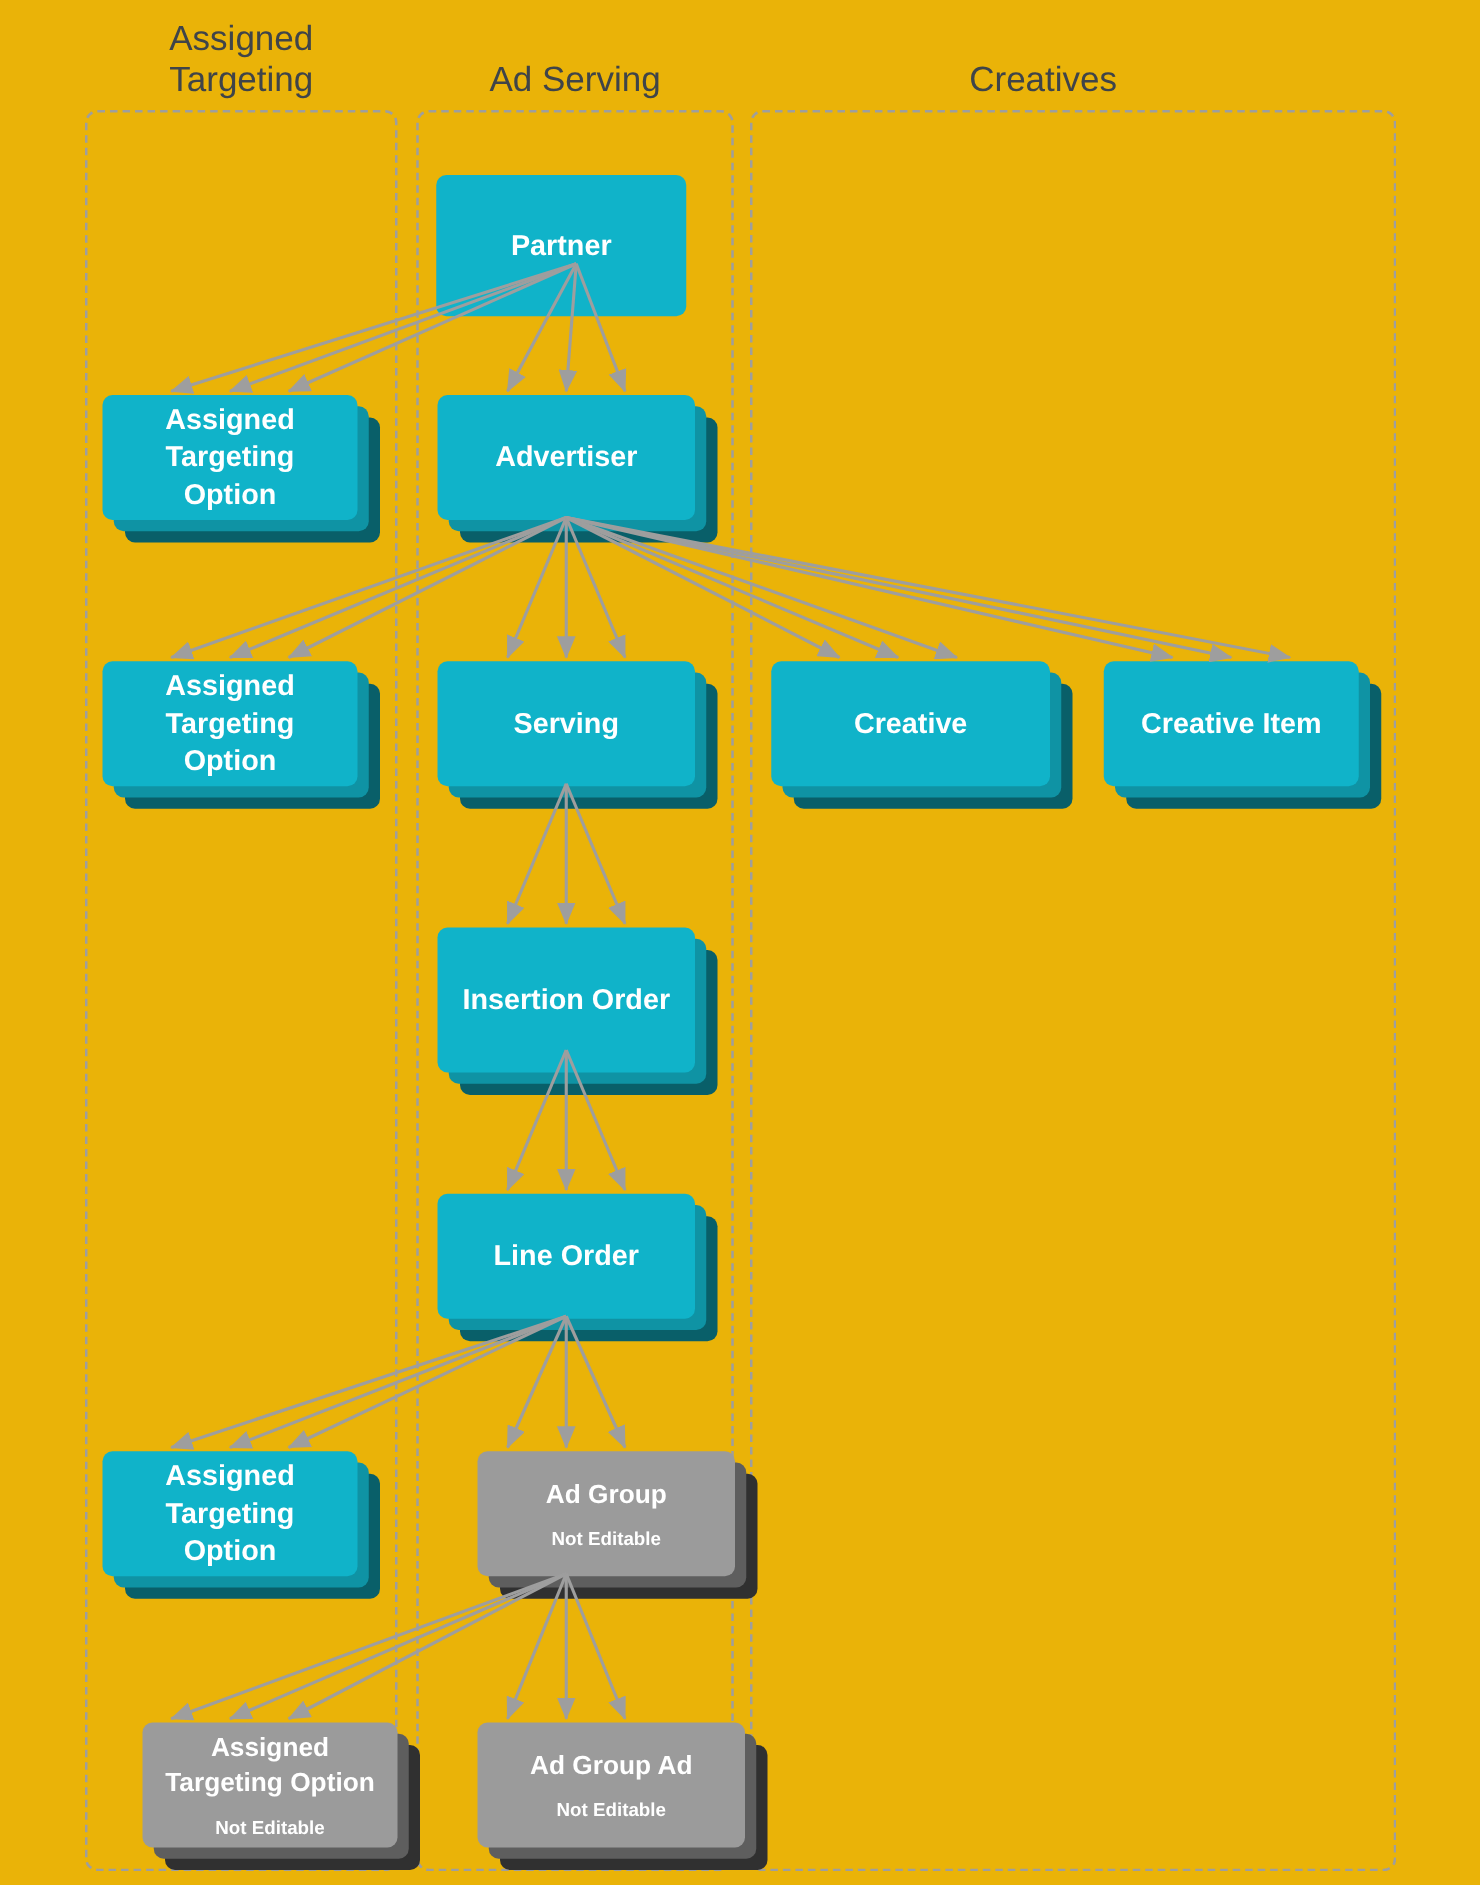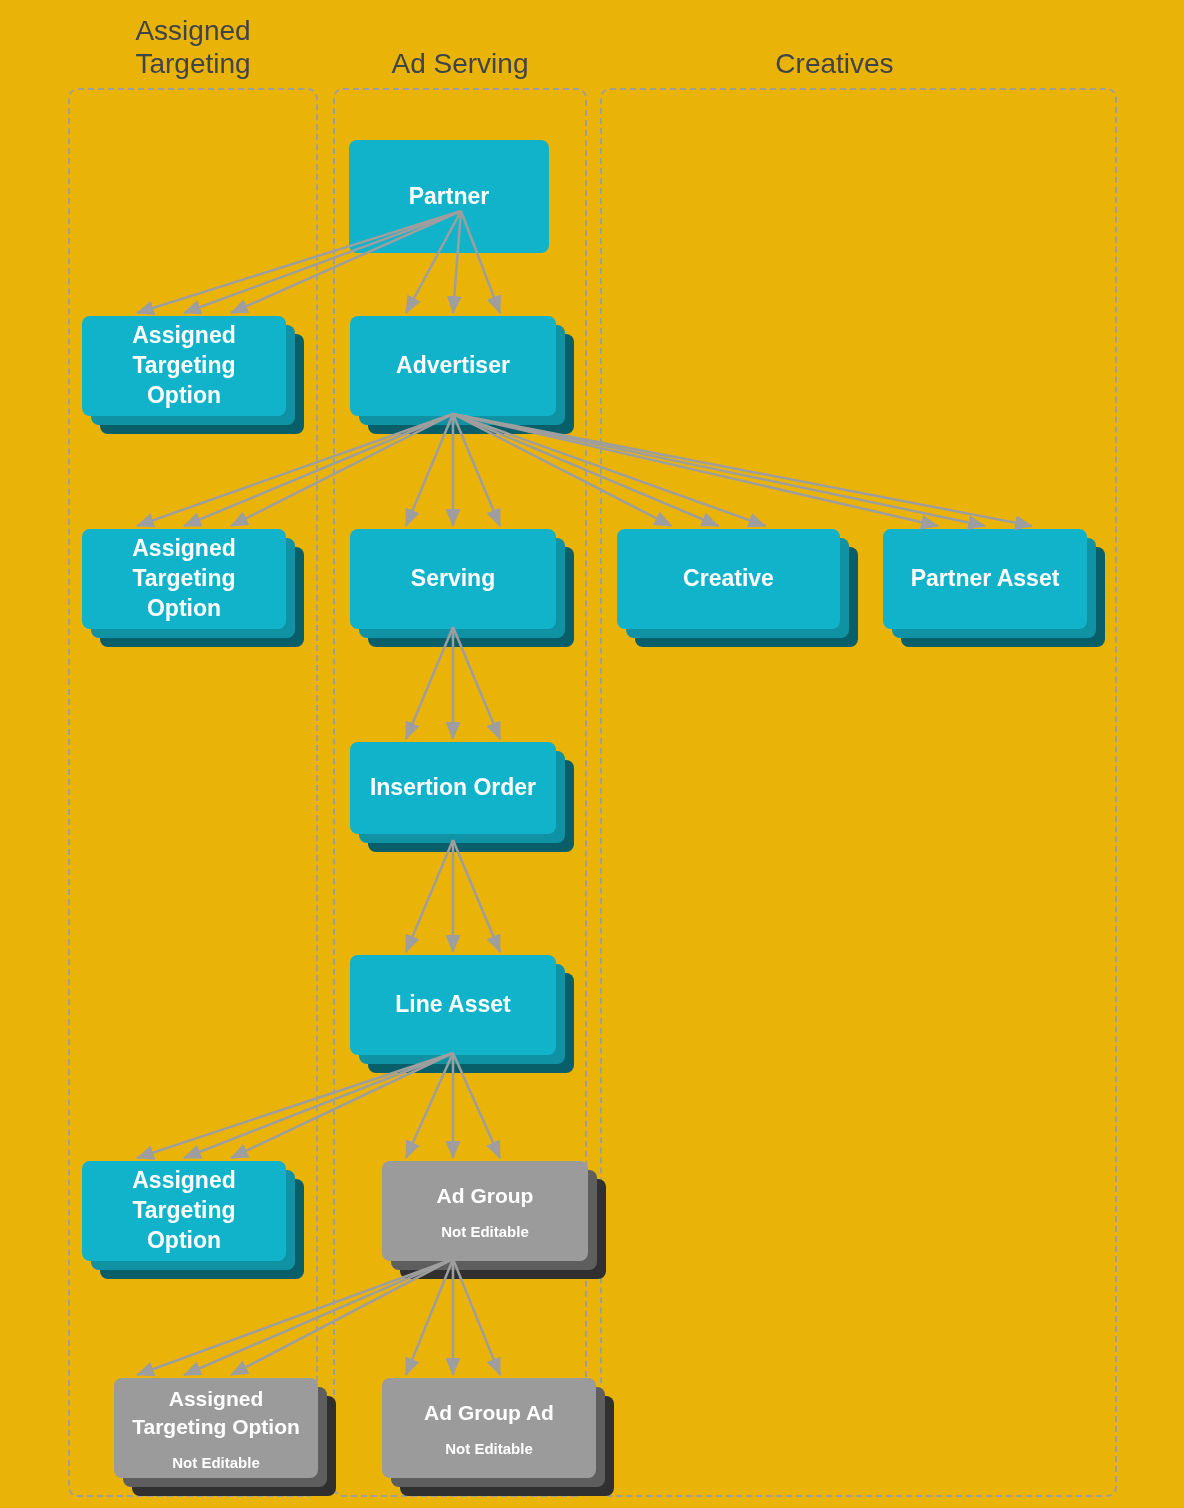--- a/index.html
+++ b/index.html
@@ -80,27 +80,27 @@
     <div class="node cyan narrow" style="left: 82px; top: 529px; width: 204px; height: 100px;">
       <div class="node-label">Assigned Targeting Option</div>
     </div>
     <div class="node cyan" style="left: 350px; top: 529px; width: 206px; height: 100px;">
       <div class="node-label">Serving</div>
     </div>
     <div class="node cyan" style="left: 617px; top: 529px; width: 223px; height: 100px;">
       <div class="node-label">Creative</div>
     </div>
     <div class="node cyan" style="left: 883px; top: 529px; width: 204px; height: 100px;">
-      <div class="node-label">Partner Asset</div>
+      <div class="node-label">Creative Item</div>
     </div>
-    <div class="node cyan" style="left: 350px; top: 742px; width: 206px; height: 92px;">
+    <div class="node cyan" style="left: 350px; top: 742px; width: 206px; height: 116px;">
       <div class="node-label">Insertion Order</div>
     </div>
     <div class="node cyan" style="left: 350px; top: 955px; width: 206px; height: 100px;">
-      <div class="node-label">Line Asset</div>
+      <div class="node-label">Line Order</div>
     </div>
     <div class="node cyan narrow" style="left: 82px; top: 1161px; width: 204px; height: 100px;">
       <div class="node-label">Assigned Targeting Option</div>
     </div>
     <div class="node gray" style="left: 350px; top: 1161px; width: 206px; height: 100px;">
       <div class="node-label">Ad Group</div>
       <div class="node-sublabel">Not Editable</div>
     </div>
     <div class="node gray" style="left: 82px; top: 1378px; width: 204px; height: 100px;">
       <div class="node-label">Assigned Targeting Option</div>

